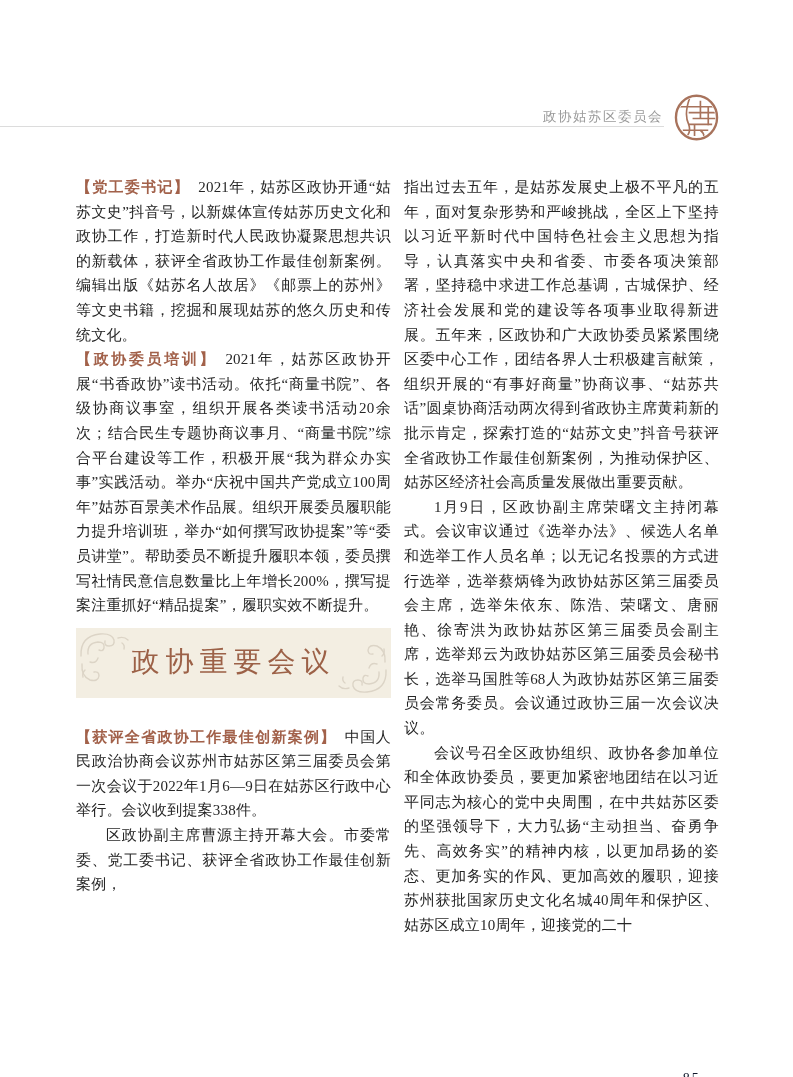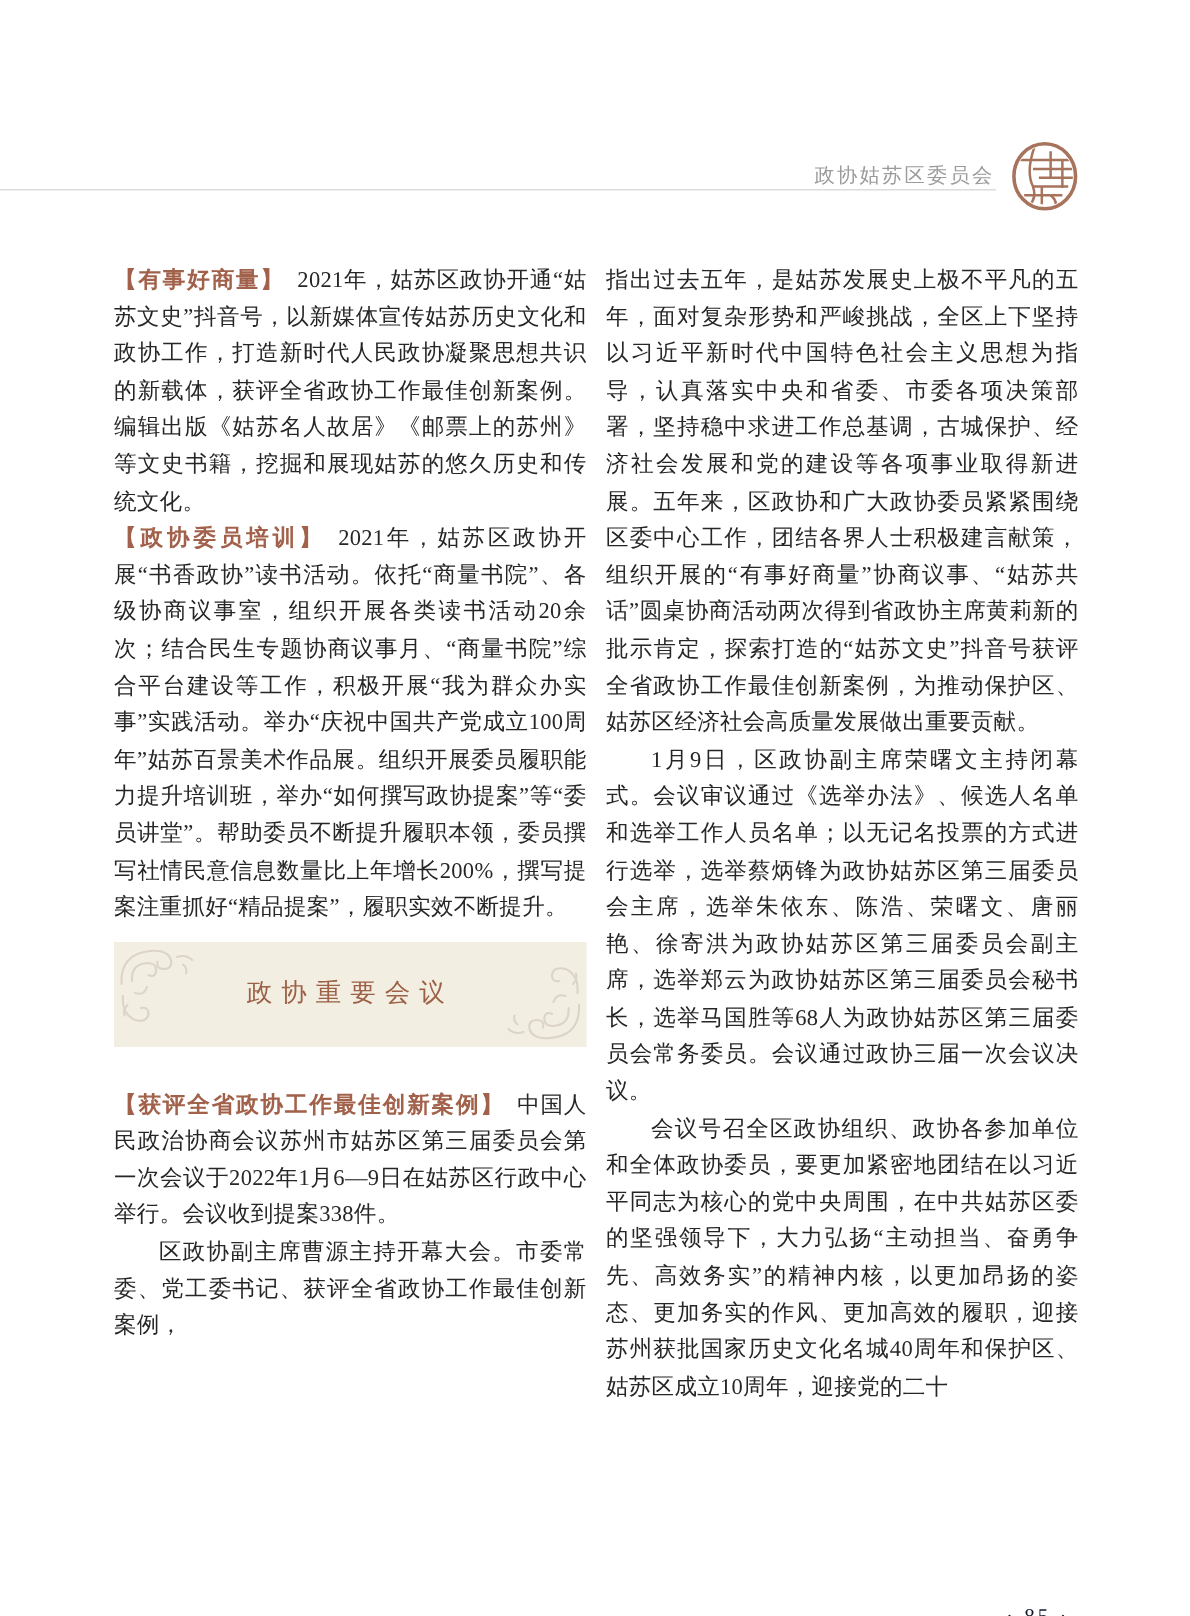--- a/index.html
+++ b/index.html
@@ -42,21 +42,21 @@
   }
   
   .section-box{
     position:relative;
     margin:10px 0 27px 0;
     height:70px;
     background:#f3eee2;
     display:flex;align-items:center;justify-content:center;
   }
   .section-box-title{
-    font-size:17px;color:#9c6147;letter-spacing:6px;font-weight:500;
+    font-size:28px;color:#9c6147;letter-spacing:6px;font-weight:500;
   }
   .flourish{position:absolute;width:54px;height:54px;opacity:0.85;}
   .flourish-tl{left:2px;top:2px;}
   .flourish-br{right:2px;bottom:2px;transform:rotate(180deg);}
   
   .page-number{
     position:absolute;right:80px;bottom:26px;
     font-size:14px;color:#0f172a;letter-spacing:2px;
   }
 </style>
@@ -84,21 +84,21 @@
       <path d="M36,14 V33"></path>
       <path d="M22,32 V44"></path>
       <path d="M17,5 Q11,22 16,32 Q19,41 12,46"></path>
       <path d="M28,38 Q33,42 31,47"></path>
     </g>
   </svg>
 
   <div class="col col-left">
 
     <p class="entry">
-      <span class="entry-label">【有事好商量】</span><span>2021年，姑苏区政协开通“姑苏文史”抖音号，以新媒体宣传姑苏历史文化和政协工作，打造新时代人民政协凝聚思想共识的新载体，获评全省政协工作最佳创新案例。编辑出版《姑苏名人故居》《邮票上的苏州》等文史书籍，挖掘和展现姑苏的悠久历史和传统文化。</span>
+      <span class="entry-label">【党工委书记】</span><span>2021年，姑苏区政协开通“姑苏文史”抖音号，以新媒体宣传姑苏历史文化和政协工作，打造新时代人民政协凝聚思想共识的新载体，获评全省政协工作最佳创新案例。编辑出版《姑苏名人故居》《邮票上的苏州》等文史书籍，挖掘和展现姑苏的悠久历史和传统文化。</span>
     </p>
 
     <p class="entry">
       <span class="entry-label">【政协委员培训】</span><span>2021年，姑苏区政协开展“书香政协”读书活动。依托“商量书院”、各级协商议事室，组织开展各类读书活动20余次；结合民生专题协商议事月、“商量书院”综合平台建设等工作，积极开展“我为群众办实事”实践活动。举办“庆祝中国共产党成立100周年”姑苏百景美术作品展。组织开展委员履职能力提升培训班，举办“如何撰写政协提案”等“委员讲堂”。帮助委员不断提升履职本领，委员撰写社情民意信息数量比上年增长200%，撰写提案注重抓好“精品提案”，履职实效不断提升。</span>
     </p>
 
     <div class="section-box">
       <svg class="flourish flourish-tl" viewBox="0 0 54 54">
         <g fill="none" stroke="#d8d0c2" stroke-width="1.4" stroke-linecap="round">
           <path d="M3,26 Q2,6 22,4 Q34,3 36,10 Q37,16 31,16 Q26,16 27,11"></path>

